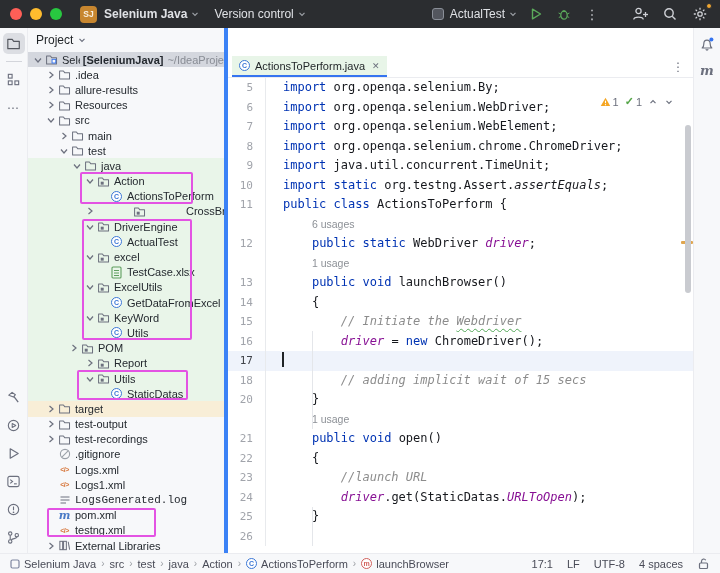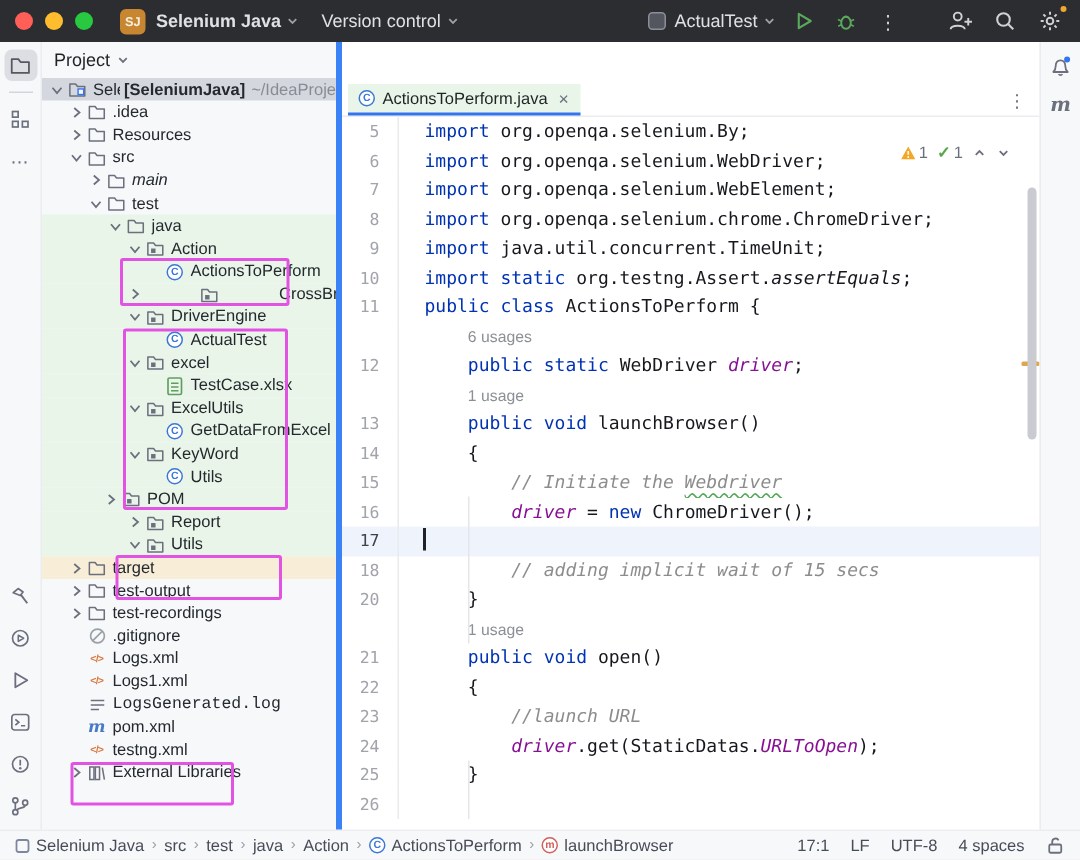--- a/index.html
+++ b/index.html
@@ -272,36 +272,49 @@
             <span class="chev">
               <svg width="12" height="12" viewBox="0 0 12 12">
                 <polyline points="4.5,3 8,6 4.5,9" fill="none" stroke="#6c707e" stroke-width="1.2"></polyline>
               </svg>
             </span>
             <span class="t-icon">
               <svg width="13" height="13" viewBox="0 0 14 14">
                 <path d="M1.7 11.8 V3.2 h4.1 l1.4 1.8 h5.2 v6.8 z" fill="none" stroke="#6c707e" stroke-width="1.1" stroke-linejoin="round"></path>
               </svg>
             </span>
+            <span class="t-label">allure-results</span>
+          </div>
+          <div class="tree-row" style="padding-left: 17px;">
+            <span class="chev">
+              <svg width="12" height="12" viewBox="0 0 12 12">
+                <polyline points="4.5,3 8,6 4.5,9" fill="none" stroke="#6c707e" stroke-width="1.2"></polyline>
+              </svg>
+            </span>
+            <span class="t-icon">
+              <svg width="13" height="13" viewBox="0 0 14 14">
+                <path d="M1.7 11.8 V3.2 h4.1 l1.4 1.8 h5.2 v6.8 z" fill="none" stroke="#6c707e" stroke-width="1.1" stroke-linejoin="round"></path>
+              </svg>
+            </span>
             <span class="t-label">Resources</span>
           </div>
           <div class="tree-row" style="padding-left: 17px;">
             <span class="chev">
               <svg width="12" height="12" viewBox="0 0 12 12">
                 <polyline points="3,4.5 6,8 9,4.5" fill="none" stroke="#6c707e" stroke-width="1.2"></polyline>
               </svg>
             </span>
             <span class="t-icon">
               <svg width="13" height="13" viewBox="0 0 14 14">
                 <path d="M1.7 11.8 V3.2 h4.1 l1.4 1.8 h5.2 v6.8 z" fill="none" stroke="#6c707e" stroke-width="1.1" stroke-linejoin="round"></path>
               </svg>
             </span>
             <span class="t-label">src</span>
           </div>
-          <div class="tree-row" style="padding-left: 30px; font-style: italic;">
+          <div class="tree-row" style="padding-left: 30px;">
             <span class="chev">
               <svg width="12" height="12" viewBox="0 0 12 12">
                 <polyline points="4.5,3 8,6 4.5,9" fill="none" stroke="#6c707e" stroke-width="1.2"></polyline>
               </svg>
             </span>
             <span class="t-icon">
               <svg width="13" height="13" viewBox="0 0 14 14">
                 <path d="M1.7 11.8 V3.2 h4.1 l1.4 1.8 h5.2 v6.8 z" fill="none" stroke="#6c707e" stroke-width="1.1" stroke-linejoin="round"></path>
               </svg>
             </span>
@@ -491,20 +504,27 @@
                 <polyline points="3,4.5 6,8 9,4.5" fill="none" stroke="#6c707e" stroke-width="1.2"></polyline>
               </svg>
             </span>
             <span class="t-icon">
               <svg width="13" height="13" viewBox="0 0 14 14">
                 <path d="M1.7 11.8 V3.2 h4.1 l1.4 1.8 h5.2 v6.8 z" fill="none" stroke="#6c707e" stroke-width="1.1" stroke-linejoin="round"></path>
                 <rect x="4" y="7.2" width="3.2" height="3.2" fill="#6c707e"></rect>
               </svg>
             </span>
             <span class="t-label">Utils</span>
+          </div>
+          <div class="tree-row bg-green" style="padding-left: 69px;">
+            <span class="chev"></span>
+            <span class="t-icon">
+              <span class="ic-class">C</span>
+            </span>
+            <span class="t-label">StaticDatas</span>
           </div>
           <div class="tree-row bg-orange" style="padding-left: 17px;">
             <span class="chev">
               <svg width="12" height="12" viewBox="0 0 12 12">
                 <polyline points="4.5,3 8,6 4.5,9" fill="none" stroke="#6c707e" stroke-width="1.2"></polyline>
               </svg>
             </span>
             <span class="t-icon">
               <svg width="13" height="13" viewBox="0 0 14 14">
                 <path d="M1.7 11.8 V3.2 h4.1 l1.4 1.8 h5.2 v6.8 z" fill="none" stroke="#6c707e" stroke-width="1.1" stroke-linejoin="round"></path>

